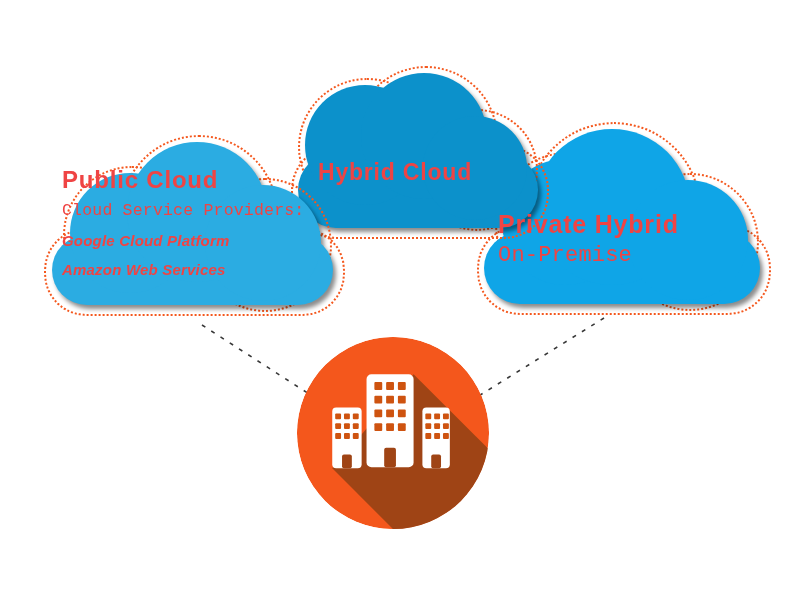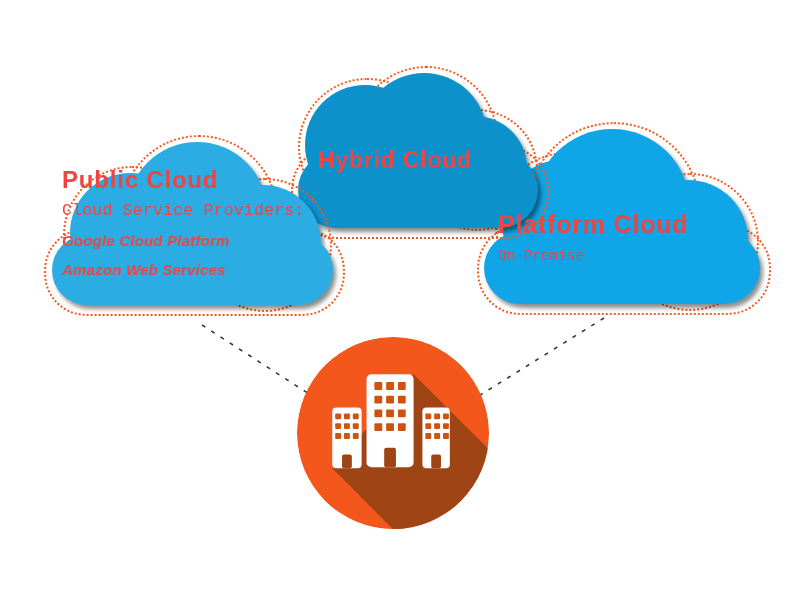--- a/index.html
+++ b/index.html
@@ -41,28 +41,28 @@
   .private .s2{left:502px;top:159px;width:126px;height:126px;}
   .private .s3{left:534px;top:129px;width:156px;height:156px;}
   .private .s4{left:628px;top:180px;width:120px;height:120px;}
   .private .o1{left:477px;top:225px;width:290px;height:86px;border-radius:43px;}
   .private .o2{left:495px;top:152px;width:140px;height:140px;}
   .private .o3{left:527px;top:122px;width:170px;height:170px;}
   .private .o4{left:621px;top:173px;width:134px;height:134px;}
 
   .cloud-text{position:absolute;color:#ef4444;z-index:3;}
   .public-text{left:62px;top:167px;width:270px;}
-  .hybrid-text{left:318px;top:147px;width:185px;}
+  .hybrid-text{left:318px;top:159px;width:185px;}
   .private-text{left:498px;top:211px;width:246px;}
 
   .cloud-title{font-weight:800;font-size:24px;line-height:26px;letter-spacing:0.8px;}
   .hybrid-text .cloud-title{font-size:23px;}
   .private-text .cloud-title{font-size:25px;}
   .cloud-subtitle{font-size:16.5px;line-height:20px;margin-top:8px;letter-spacing:0.2px;font-family:Liberation Mono, monospace;}
-  .private-text .cloud-subtitle{font-size:14px;margin-top:9px;}
+  .private-text .cloud-subtitle{font-size:22px;margin-top:9px;}
   .provider{font-size:15px;line-height:18px;font-style:italic;font-weight:700;margin-top:11px;letter-spacing:0.2px;}
 
   #connector-layer{position:absolute;left:0;top:0;z-index:4;pointer-events:none;}
   #onpremise-icon{position:absolute;left:295px;top:335px;z-index:5;}
 </style>
 </head>
 <body>
 
 <div id="stage">
 
@@ -73,21 +73,21 @@
       <div class="shape o3"></div>
       <div class="shape o4"></div>
     </div>
     <div class="body-wrap">
       <div class="shape solid s1"></div>
       <div class="shape solid s2"></div>
       <div class="shape solid s3"></div>
       <div class="shape solid s4"></div>
     </div>
     <div class="cloud-text private-text">
-      <div class="cloud-title">Platform Cloud</div>
+      <div class="cloud-title">Private Hybrid</div>
       <div class="cloud-subtitle">On-Premise</div>
     </div>
   </div>
 
   <div class="cloud-group hybrid">
     <div class="outline-wrap">
       <div class="shape o1"></div>
       <div class="shape o2"></div>
       <div class="shape o3"></div>
       <div class="shape o4"></div>

